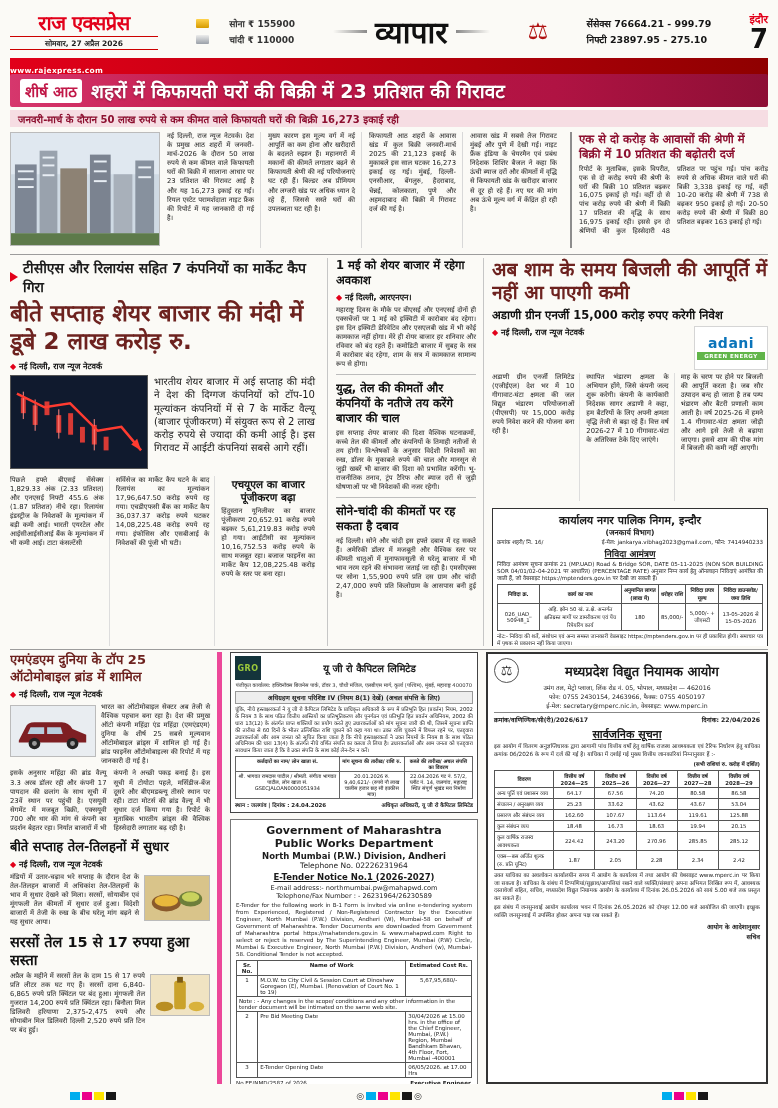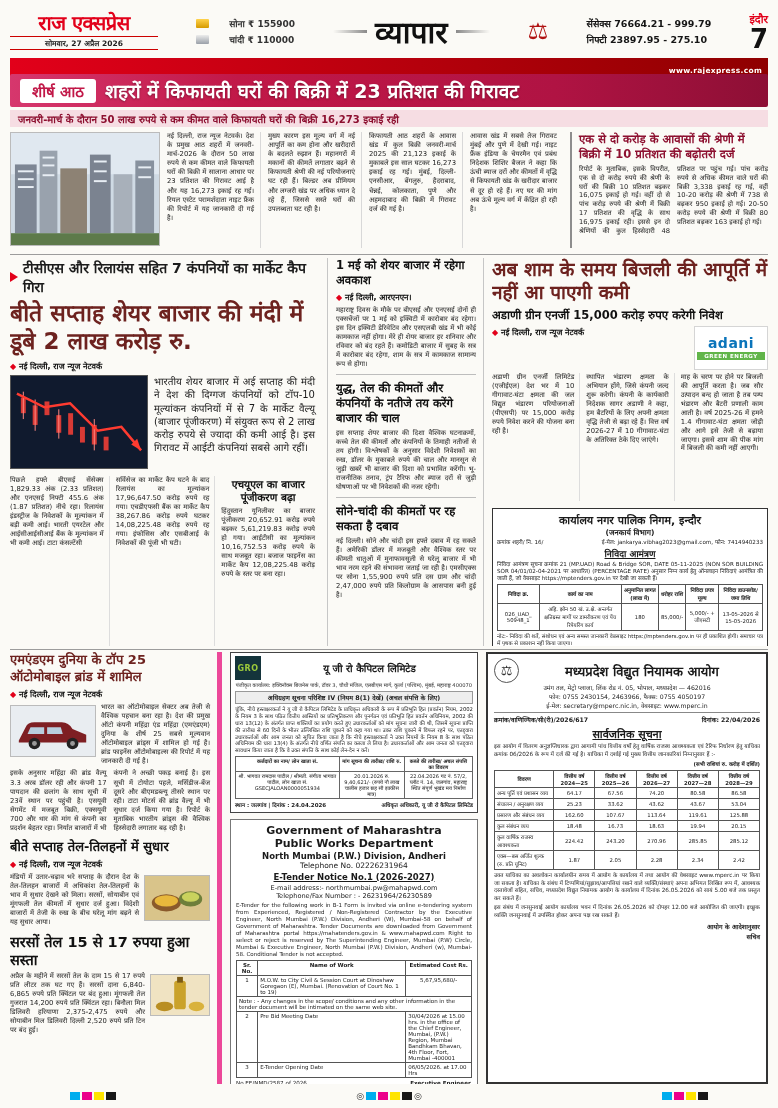--- a/index.html
+++ b/index.html
@@ -20,27 +20,27 @@
 .section-wrap{display:flex;align-items:center;gap:8px}
 .orn{width:34px;height:3px;background:linear-gradient(90deg,transparent,#8a8a8a)}
 .orn.r{background:linear-gradient(270deg,transparent,#8a8a8a)}
 .section-title{font-size:30px;font-weight:800;color:#101010}
 .scales{font-size:23px;color:#b01212;line-height:1}
 .indices{font-size:9.5px;font-weight:700;color:#151515}
 .idx{margin:3px 0}
 .city-page{text-align:right}
 .city{color:#e2001a;font-weight:800;font-size:11px}
 .pagenum{font-size:26px;font-weight:800;line-height:1;color:#111}
-.red-rule{position:absolute;left:10px;right:10px;top:58px;height:25px;background:linear-gradient(90deg,#e2001a,#8f0000);display:flex;justify-content:flex-end;align-items:center;padding-right:6px}
+.red-rule{position:absolute;left:10px;right:10px;top:58px;height:25px;background:linear-gradient(90deg,#e2001a,#8f0000);display:flex;align-items:center;padding-right:0}
 .website{color:#fff;font-size:7.5px;font-weight:700;letter-spacing:.3px;text-decoration:none}
 
 
 .lead{position:absolute;left:10px;right:10px;top:74px;height:177px;overflow:hidden}
 .lead-banner{height:33px;background:linear-gradient(90deg,#d6376d,#c11848 30%,#b01343 72%,#8d0f35);display:flex;align-items:center;gap:9px;padding:0 10px;border-radius:2px}
-.kicker-box{background:#fff;color:#c11848;font-weight:800;font-size:15px;padding:2px 12px;border-radius:3px;flex:none}
+.kicker-box{background:#fff;color:#c11848;font-weight:800;font-size:15px;padding:2px 5px;border-radius:3px;flex:none}
 .lead-head{color:#fff;font-weight:800;font-size:19px;white-space:nowrap;text-shadow:0 1px 2px rgba(0,0,0,.35)}
 .lead-subhead{height:17px;background:#f6dde3;color:#8d1030;font-weight:700;font-size:10px;display:flex;align-items:center;padding:0 8px;margin-top:3px}
 .lead-body{display:flex;gap:7px;margin-top:5px;height:116px}
 .lead-photo{width:150px;height:114px;flex:none;border:1px solid #bbb}
 .lead-cols{flex:1;display:flex;gap:7px}
 .lead-col{flex:1;font-size:6.8px;text-align:justify;line-height:1.34;color:#222;border-right:1px solid #d8d8d8;padding-right:6px;overflow:hidden}
 .lead-cols .lead-col:last-child{border-right:none}
 .lead-side{width:198px;flex:none;border-left:2px solid #8d8d8d;padding-left:7px;overflow:hidden}
 .lead-side h3{font-size:11.5px;color:#8d1030;font-weight:800;line-height:1.3;margin-bottom:3px}
 .lead-side p{font-size:6.7px;text-align:justify;line-height:1.32;column-count:2;column-gap:7px;color:#222}
@@ -266,21 +266,21 @@
             <line x1="48.5" y1="34" x2="48.5" y2="64"></line>
               <line x1="84.5" y1="44" x2="84.5" y2="76"></line>
           </g>
           <polyline points="6,18 34,32 60,28 88,56 112,52 132,76" fill="none" stroke="#ff3b30" stroke-width="2.5"></polyline>
           <polygon points="132,76 122,70 128,64" fill="#ff3b30"></polygon>
         </svg>
         <p class="mini">भारतीय शेयर बाजार में अई सप्ताह की मंदी ने देश की दिग्गज कंपनियों को टॉप-10 मूल्यांकन कंपनियों में से 7 के मार्केट वैल्यू (बाजार पूंजीकरण) में संयुक्त रूप से 2 लाख करोड़ रुपये से ज्यादा की कमी आई है। इस गिरावट में आईटी कंपनियां सबसे आगे रहीं।</p>
       </div>
       <div class="m-row2">
         <p class="mcol">पिछले हफ्ते बीएसई सेंसेक्स 1,829.33 अंक (2.33 प्रतिशत) और एनएसई निफ्टी 455.6 अंक (1.87 प्रतिशत) नीचे रहा। रिलायंस इंडस्ट्रीज के निवेशकों के मूल्यांकन में बड़ी कमी आई। भारती एयरटेल और आईसीआईसीआई बैंक के मूल्यांकन में भी कमी आई। टाटा कंसल्टेंसी</p>
-        <p class="mcol">सर्विसेज का मार्केट कैप घटने के बाद रिलायंस का मूल्यांकन 17,96,647.50 करोड़ रुपये रह गया। एचडीएफसी बैंक का मार्केट कैप 38,267.86 करोड़ रुपये घटकर 14,08,225.48 करोड़ रुपये रह गया। इंफोसिस और एसबीआई के निवेशकों की पूंजी भी घटी।</p>
+        <p class="mcol">सर्विसेज का मार्केट कैप घटने के बाद रिलायंस का मूल्यांकन 17,96,647.50 करोड़ रुपये रह गया। एचडीएफसी बैंक का मार्केट कैप 36,037.37 करोड़ रुपये घटकर 14,08,225.48 करोड़ रुपये रह गया। इंफोसिस और एसबीआई के निवेशकों की पूंजी भी घटी।</p>
         <div class="mcol">
           <div class="sub-head">एचयूएल का बाजार पूंजीकरण बढ़ा</div>
           <span>हिंदुस्तान यूनिलीवर का बाजार पूंजीकरण 20,652.91 करोड़ रुपये बढ़कर 5,61,219.83 करोड़ रुपये हो गया। आईटीसी का मूल्यांकन 10,16,752.53 करोड़ रुपये के साथ मजबूत रहा। बजाज फाइनेंस का मार्केट कैप 12,08,225.48 करोड़ रुपये के स्तर पर बना रहा।</span>
         </div>
       </div>
     </article>
 
     <div class="m-center">
       <article class="c-art">
         <h2 class="c-head">1 मई को शेयर बाजार में रहेगा अवकाश</h2>

